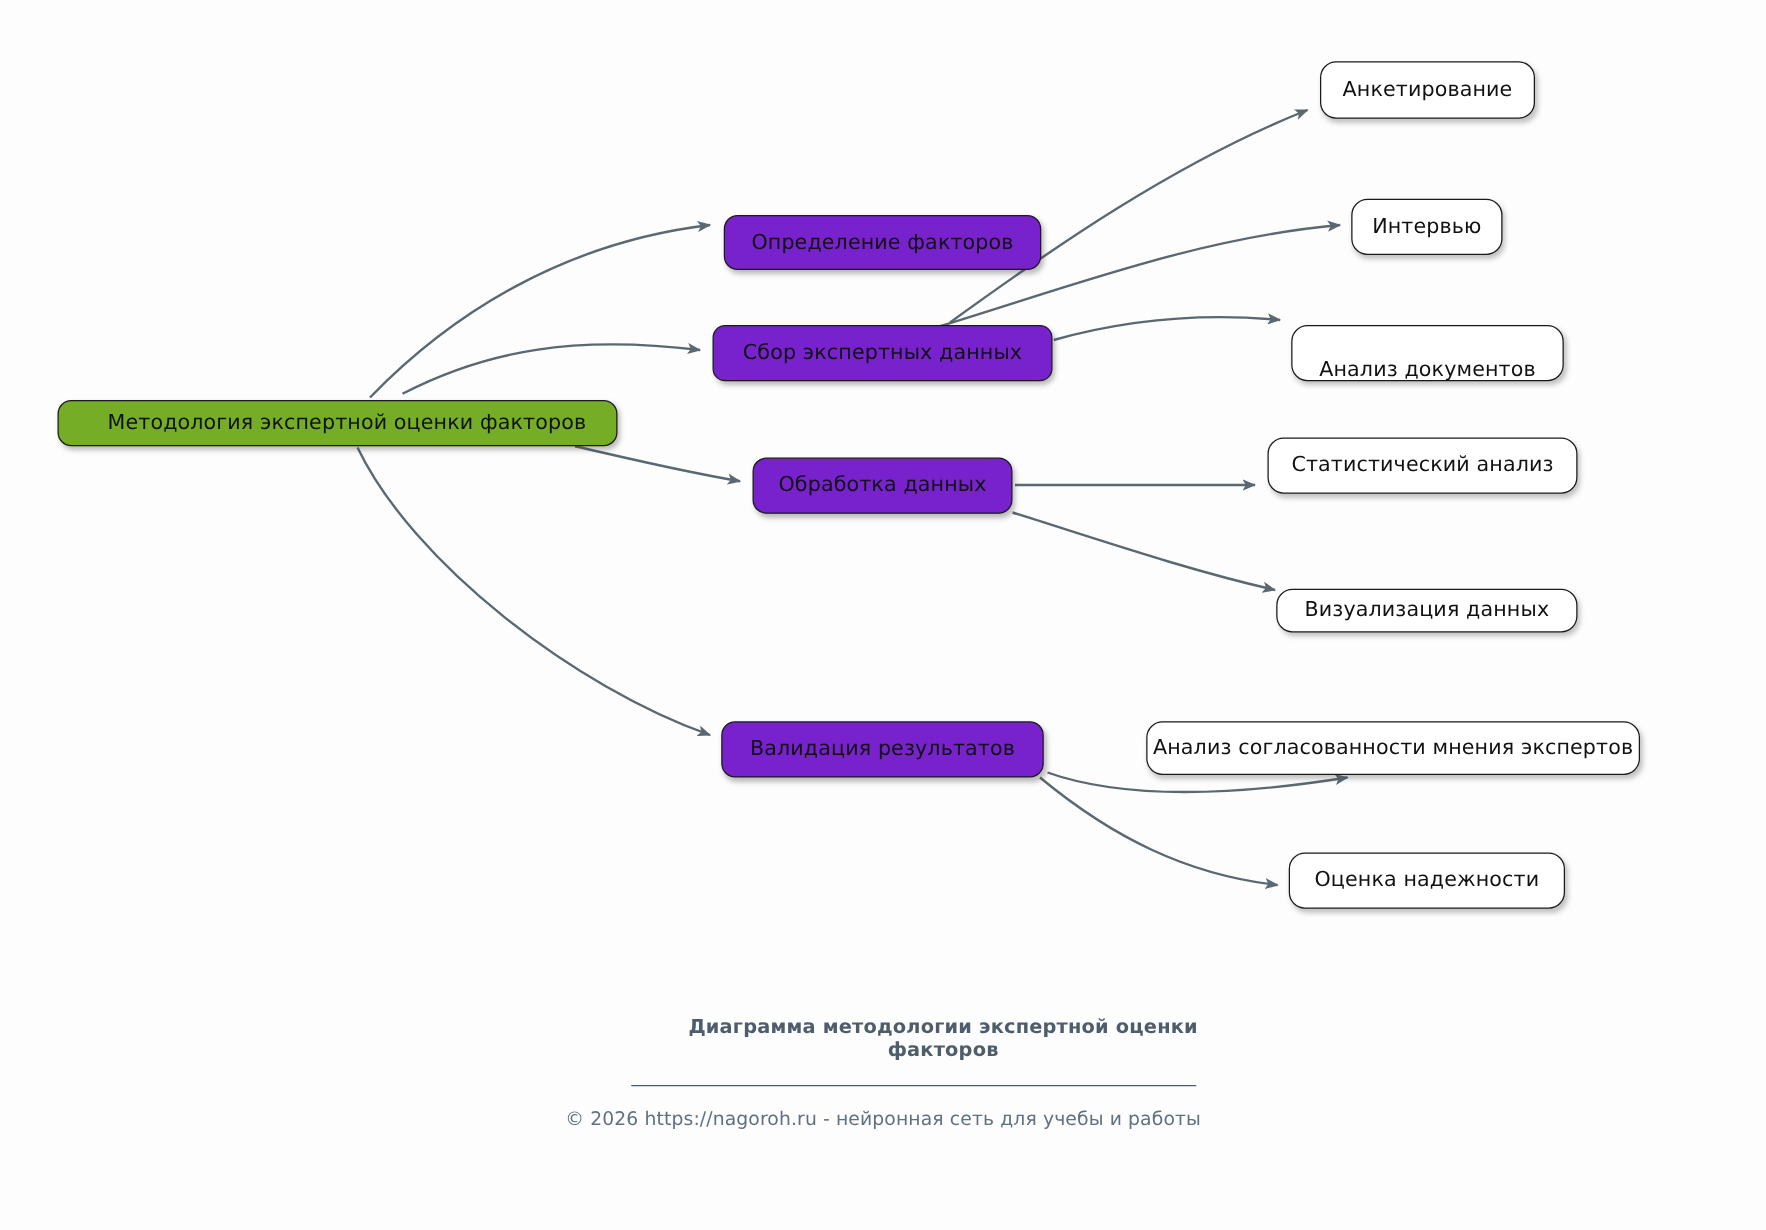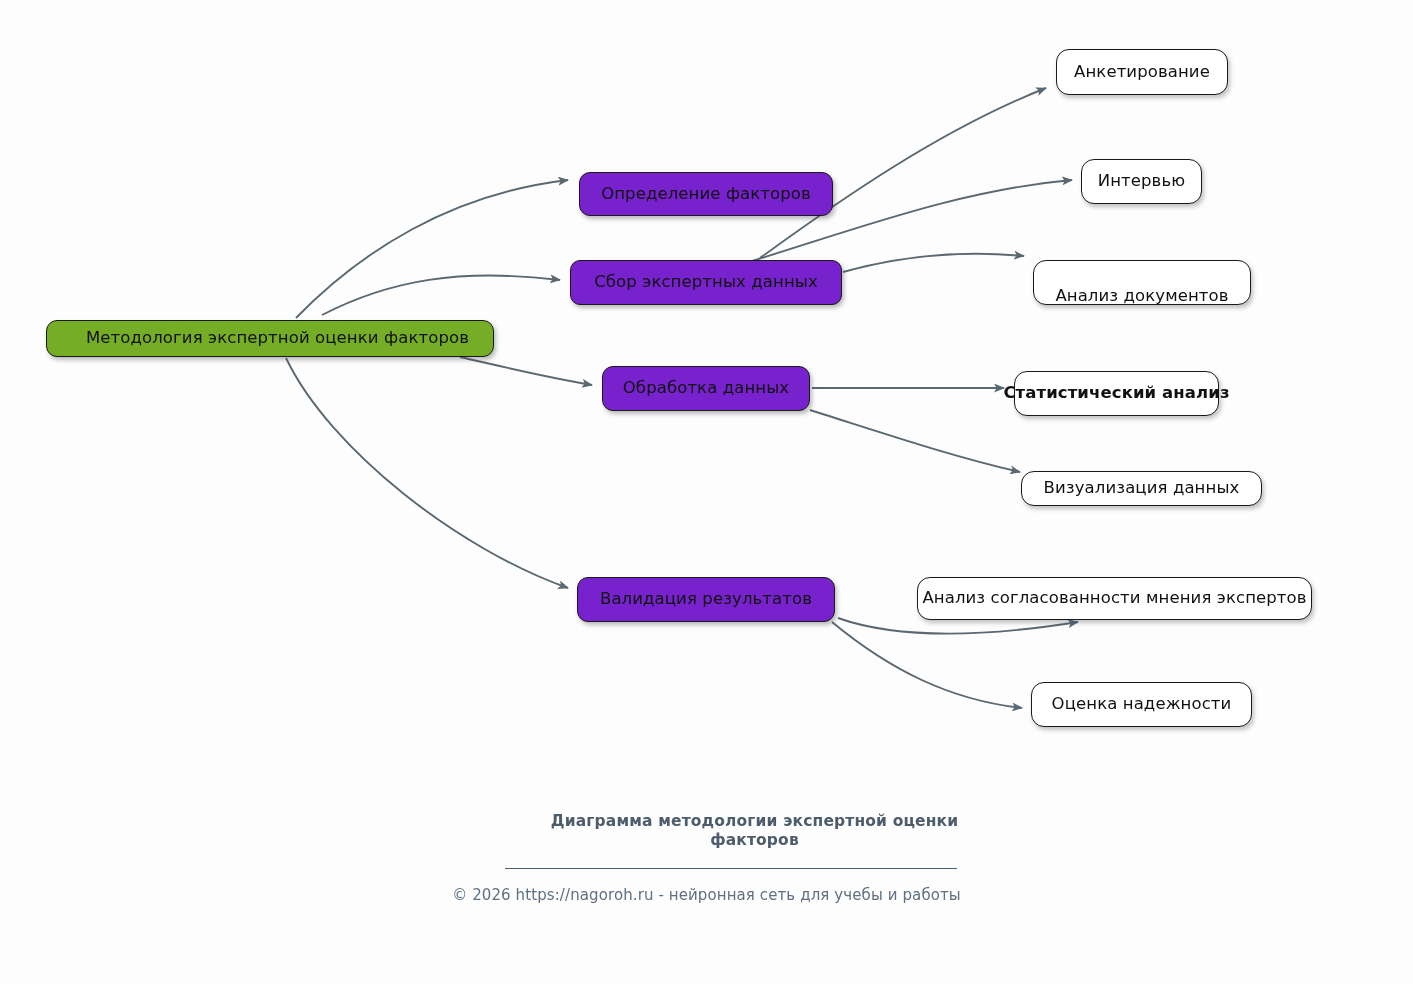--- a/index.html
+++ b/index.html
@@ -159,21 +159,21 @@
   </div>
 
   <div class="node node-leaf" style="left:1081px; top:159px; width:121px; height:45px;">
     <span>Интервью</span>
   </div>
 
   <div class="node node-leaf" style="left:1033px; top:260px; width:218px; height:45px;align-items:flex-end;">
     <span>Анализ документов</span>
   </div>
 
-  <div class="node node-leaf" style="left:1014px; top:371px; width:205px; height:45px;font-weight:bold;">
+  <div class="node node-leaf" style="left:1014px; top:350px; width:248px; height:45px;">
     <span>Статистический анализ</span>
   </div>
 
   <div class="node node-leaf" style="left:1021px; top:471px; width:241px; height:35px;">
     <span>Визуализация данных</span>
   </div>
 
   <div class="node node-leaf" style="left:917px; top:577px; width:395px; height:43px;">
     <span>Анализ согласованности мнения экспертов</span>
   </div>

